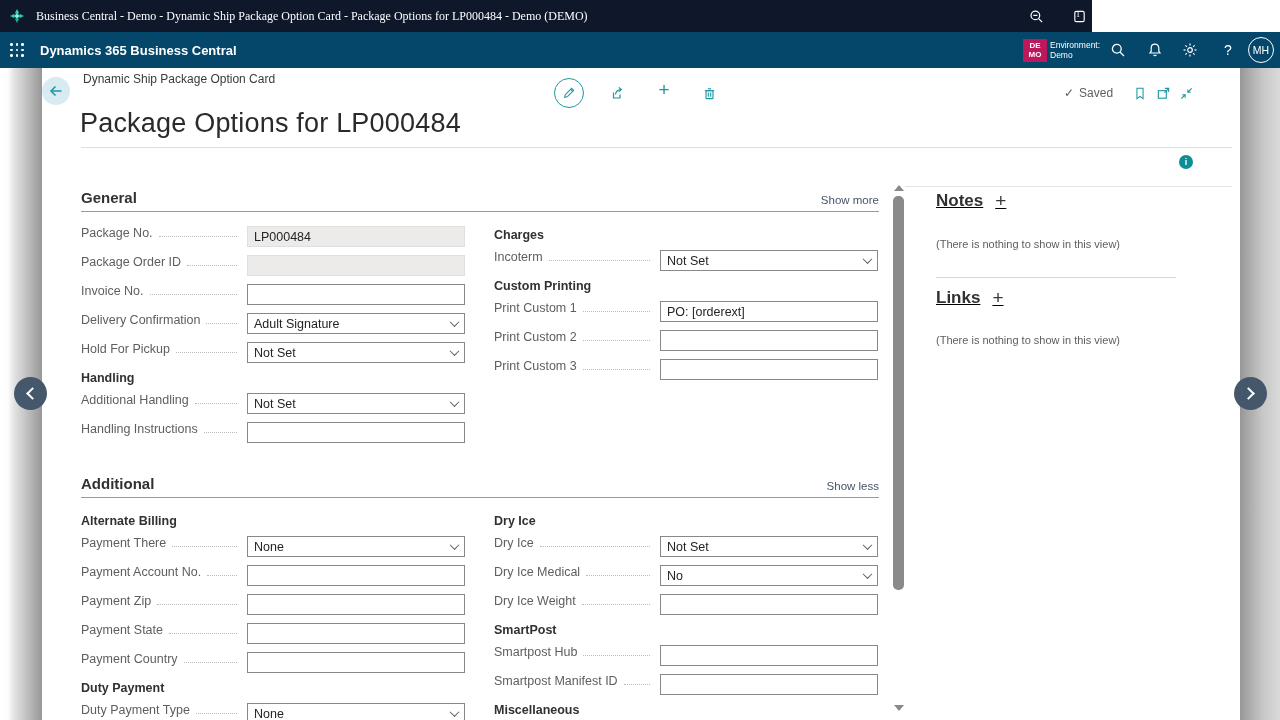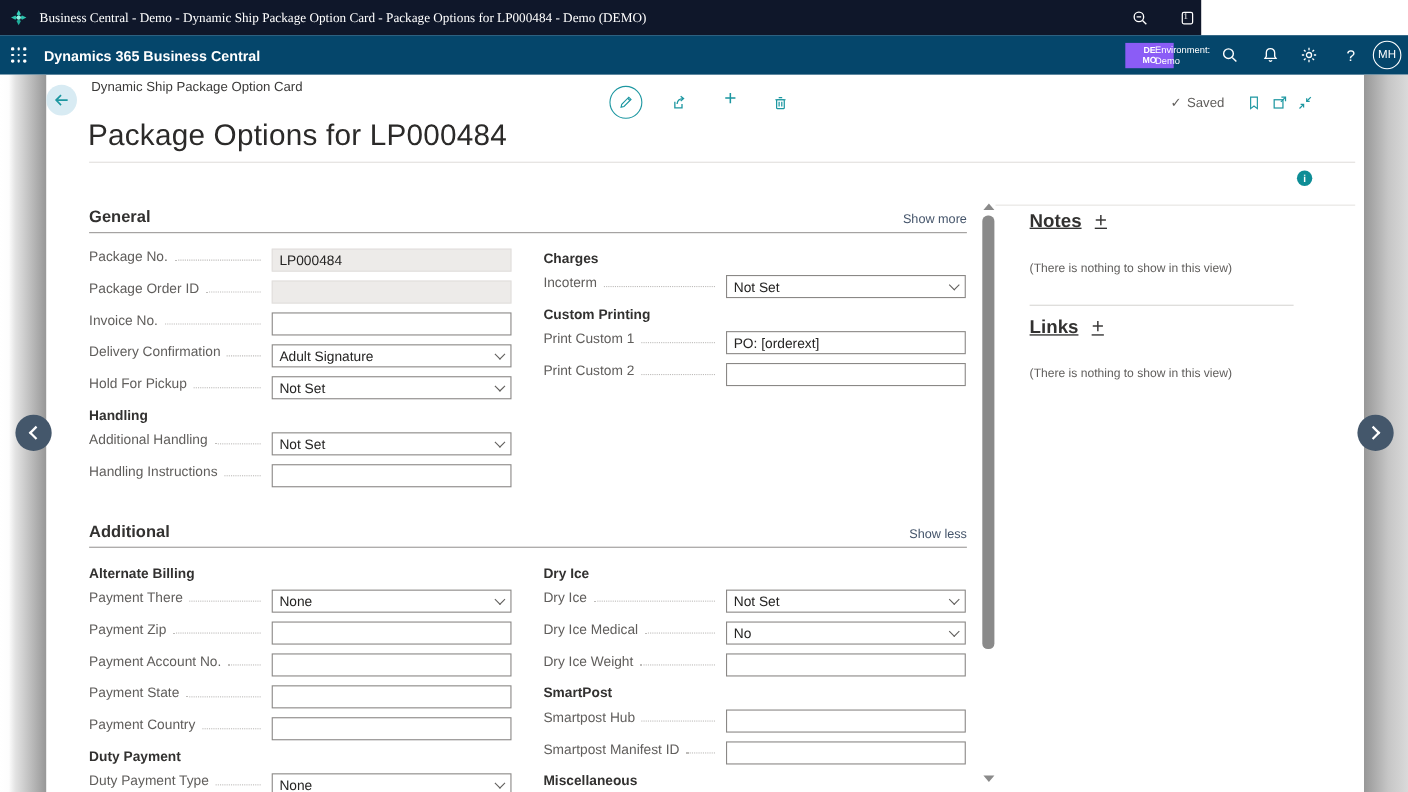--- a/index.html
+++ b/index.html
@@ -15,21 +15,21 @@
   .tb-more { font-size:9px; letter-spacing:2px; }
   .tb-close { font-size:17px; font-weight:400; }
   .tb-min { font-size:13px; }
   .tabnum { position:absolute; font-size:8px; color:#fff; top:10px; left:15px; }
 
   
   .navbar { position:absolute; left:0; top:32px; width:1280px; height:36px; background:#05466b; }
   .waffle { position:absolute; left:10px; top:11px; width:14px; height:14px; display:grid; grid-template-columns:repeat(3,1fr); gap:2.5px; }
   .waffle i { width:2.5px; height:2.5px; background:#fff; border-radius:50%; }
   .brand { position:absolute; left:40px; top:0; height:36px; display:flex; align-items:center; color:#fff; font-size:13px; font-weight:700; }
-  .env-badge { position:absolute; left:1023px; top:7px; width:44px; height:23px; background:#8b5cf6; color:#fff; font-size:8px; font-weight:700; line-height:9px; text-align:center; padding-top:2px; }
+  .env-badge { position:absolute; left:1023px; top:7px; width:24px; height:23px; background:#be185d; color:#fff; font-size:8px; font-weight:700; line-height:9px; text-align:center; padding-top:2px; }
   .env-text { position:absolute; left:1050px; top:8px; color:#fff; font-size:8.5px; line-height:10px; }
   .nb-icon { position:absolute; top:10px; width:16px; height:16px; color:#fff; display:flex; align-items:center; justify-content:center; }
   .nb-help { font-size:14px; }
   .avatar { position:absolute; left:1248px; top:5px; width:26px; height:26px; border:1px solid #fff; border-radius:50%; color:#fff; font-size:10.5px; display:flex; align-items:center; justify-content:center; }
 
   
   .workspace { position:absolute; left:0; top:68px; width:1280px; height:652px; background:#fff; }
   .edge-left { position:absolute; left:0; top:0; bottom:0; width:42px; background:linear-gradient(to right,#ffffff 0,#fdfdfd 8px,#e3e3e3 14px,#979797 42px); }
   .edge-right { position:absolute; right:0; top:0; bottom:0; width:40px; background:linear-gradient(to right,#979797 0,#c6c6c6 55%,#dadada 100%); }
 
@@ -308,45 +308,50 @@
         <div class="frow">
           <span class="flabel">Print Custom 1</span>
             <span class="leader"></span>
           <div class="fctl">PO: [orderext]</div>
         </div>
         <div class="frow">
           <span class="flabel">Print Custom 2</span>
             <span class="leader"></span>
           <div class="fctl"></div>
         </div>
+        <div class="frow">
+          <span class="flabel">Print Custom 3</span>
+            <span class="leader"></span>
+          <div class="fctl"></div>
+        </div>
       </div>
     </div>
 
     <div class="sec sec-additional">
       <div class="sec-hdr">
         <span class="sec-title">Additional</span>
         <span class="sec-toggle">Show less</span>
       </div>
       <div class="col col-l">
         <div class="fgroup">Alternate Billing</div>
         <div class="frow">
           <span class="flabel">Payment There</span>
             <span class="leader"></span>
           <div class="fctl select">
             <span>None</span>
               <span class="chev"></span>
           </div>
         </div>
         <div class="frow">
+          <span class="flabel">Payment Account No.</span>
+            <span class="leader"></span>
+          <div class="fctl"></div>
+        </div>
+        <div class="frow">
           <span class="flabel">Payment Zip</span>
-            <span class="leader"></span>
-          <div class="fctl"></div>
-        </div>
-        <div class="frow">
-          <span class="flabel">Payment Account No.</span>
             <span class="leader"></span>
           <div class="fctl"></div>
         </div>
         <div class="frow">
           <span class="flabel">Payment State</span>
             <span class="leader"></span>
           <div class="fctl"></div>
         </div>
         <div class="frow">
           <span class="flabel">Payment Country</span>

